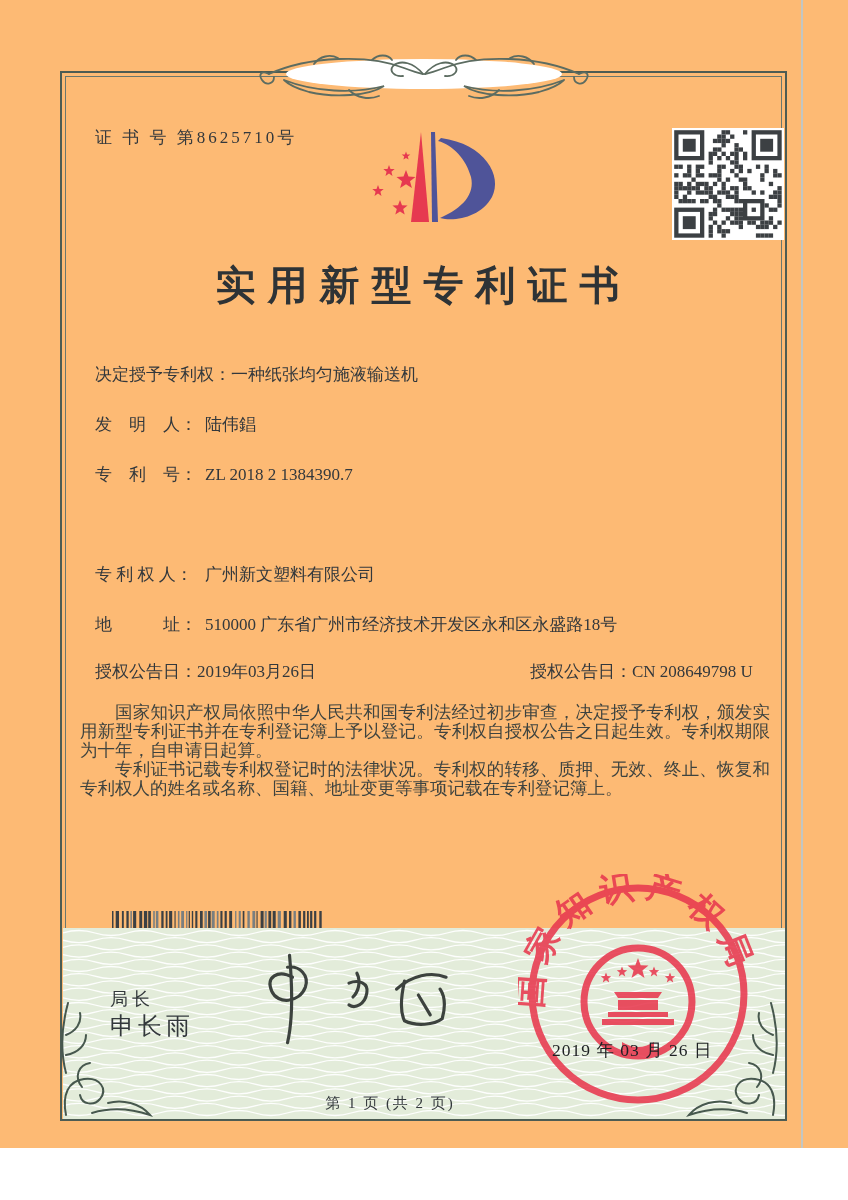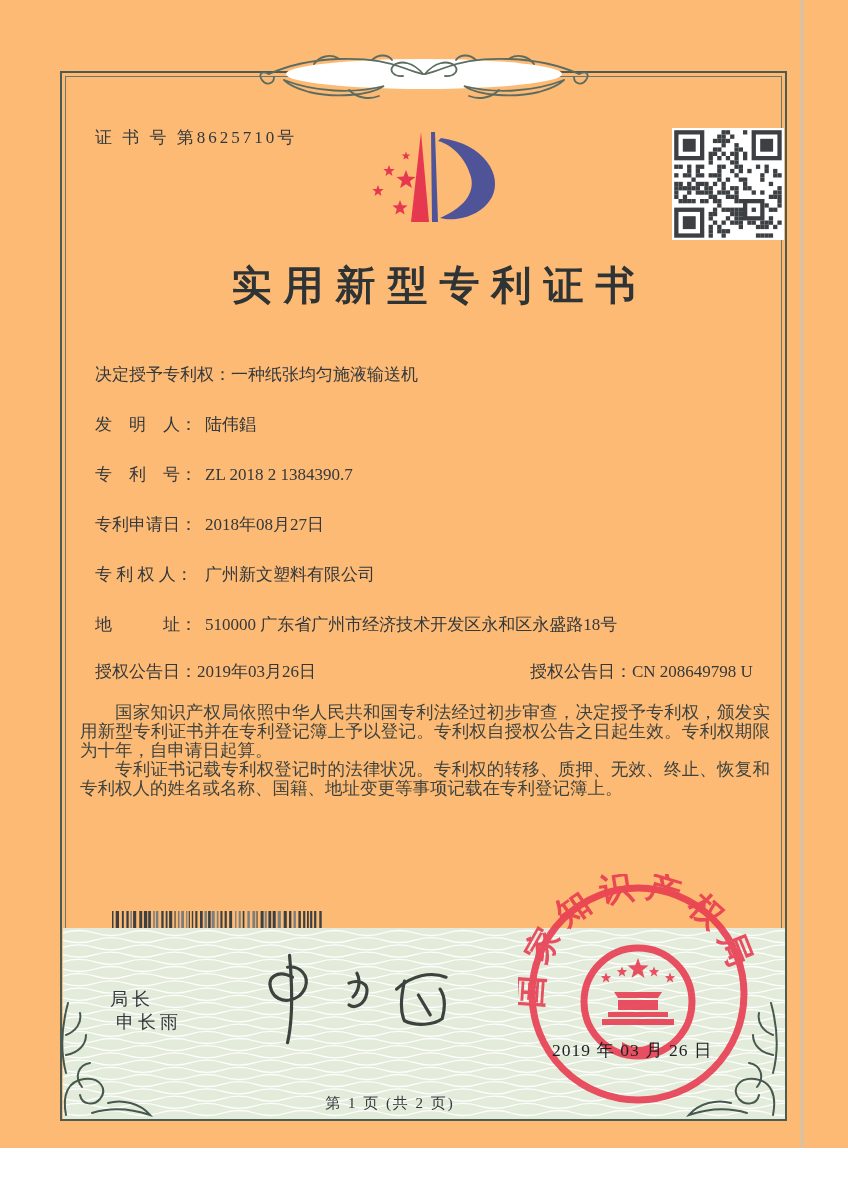--- a/index.html
+++ b/index.html
@@ -13,31 +13,31 @@
   }
   .frame-inner{
     position:absolute;left:3px;top:3px;right:3px;bottom:3px;
     border:1px solid #6a776e;
   }
   .cert-number{position:absolute;left:95px;top:126px;font-size:17px;letter-spacing:3px;}
   .logo{position:absolute;left:345px;top:120px;width:160px;height:120px;}
   .qr{position:absolute;left:672px;top:128px;width:112px;height:112px;}
   .title{
     position:absolute;left:60px;top:258px;width:727px;text-align:center;
-    font-size:40px;font-weight:bold;letter-spacing:12px;color:#2e3336;padding-left:16px;
+    font-size:40px;font-weight:bold;letter-spacing:12px;color:#2e3336;
   }
   .field-row{position:absolute;left:95px;font-size:17px;white-space:nowrap;}
   .field-row .lb{display:inline-block;min-width:110px;}
   .grant-no{position:absolute;left:435px;top:0;}
   .paras{position:absolute;left:80px;top:703px;width:690px;font-size:17.5px;line-height:19px;color:#3e433f;text-align:justify;}
   .paras p{margin:0;text-indent:2em;}
   .barcode{position:absolute;left:112px;top:911px;width:213px;height:21px;}
   .band{position:absolute;left:63px;top:928px;width:722px;height:191px;}
   .director{position:absolute;left:110px;top:966px;font-size:18px;letter-spacing:4px;margin-top:21px;}
-  .director-name{position:absolute;left:116px;top:1010px;font-size:18px;letter-spacing:4px;font-family:Liberation Mono, monospace;}
+  .director-name{position:absolute;left:110px;top:1010px;font-size:24px;letter-spacing:4px;font-family:Liberation Mono, monospace;}
   .signature{position:absolute;left:238px;top:946px;width:218px;height:102px;}
   .seal{position:absolute;left:518px;top:874px;width:240px;height:240px;opacity:.88;}
   .seal-text{font-family:"Liberation Serif","DejaVu Serif",serif;font-weight:bold;font-size:33px;}
   .seal-date{position:absolute;left:552px;top:1038px;font-size:17.5px;letter-spacing:1px;color:#1e2124;}
   .page-info{position:absolute;left:60px;top:1094px;width:660px;text-align:center;font-size:15px;letter-spacing:2px;}
   .back-note{position:absolute;left:60px;top:1148px;width:660px;text-align:center;font-size:16.5px;letter-spacing:3px;color:#3e433f;margin-top:8px;}
   .top-ornament{position:absolute;left:254px;top:48px;width:340px;height:56px;}
   .flourish-left{position:absolute;left:52px;top:995px;width:110px;height:125px;}
   .flourish-right{position:absolute;left:677px;top:995px;width:110px;height:125px;transform:scaleX(-1);}
   .scan-edge{position:absolute;left:801px;top:0;width:2px;height:1200px;background:#c2c6c2;}
@@ -280,23 +280,20 @@
 
   <div class="field-row" style="top:363px">
     <span class="lb">决定授予专利权：</span><span>一种纸张均匀施液输送机</span>
   </div>
   <div class="field-row" style="top:413px">
     <span class="lb">发　明　人：</span><span>陆伟錩</span>
   </div>
   <div class="field-row" style="top:463px">
     <span class="lb">专　利　号：</span><span>ZL 2018 2 1384390.7</span>
   </div>
-  <div class="field-row" style="top:513px">
-    <span class="lb">专利申请日：</span><span>2018年08月27日</span>
-  </div>
   <div class="field-row" style="top:563px">
     <span class="lb">专 利 权 人：</span><span>广州新文塑料有限公司</span>
   </div>
   <div class="field-row" style="top:613px">
     <span class="lb">地　　　址：</span><span>510000 广东省广州市经济技术开发区永和区永盛路18号</span>
   </div>
   <div class="field-row" style="top:660px;width:660px">
     <span>授权公告日：</span><span>2019年03月26日</span>
     <span class="grant-no"><span>授权公告日：</span><span>CN 208649798 U</span></span>
   </div>

